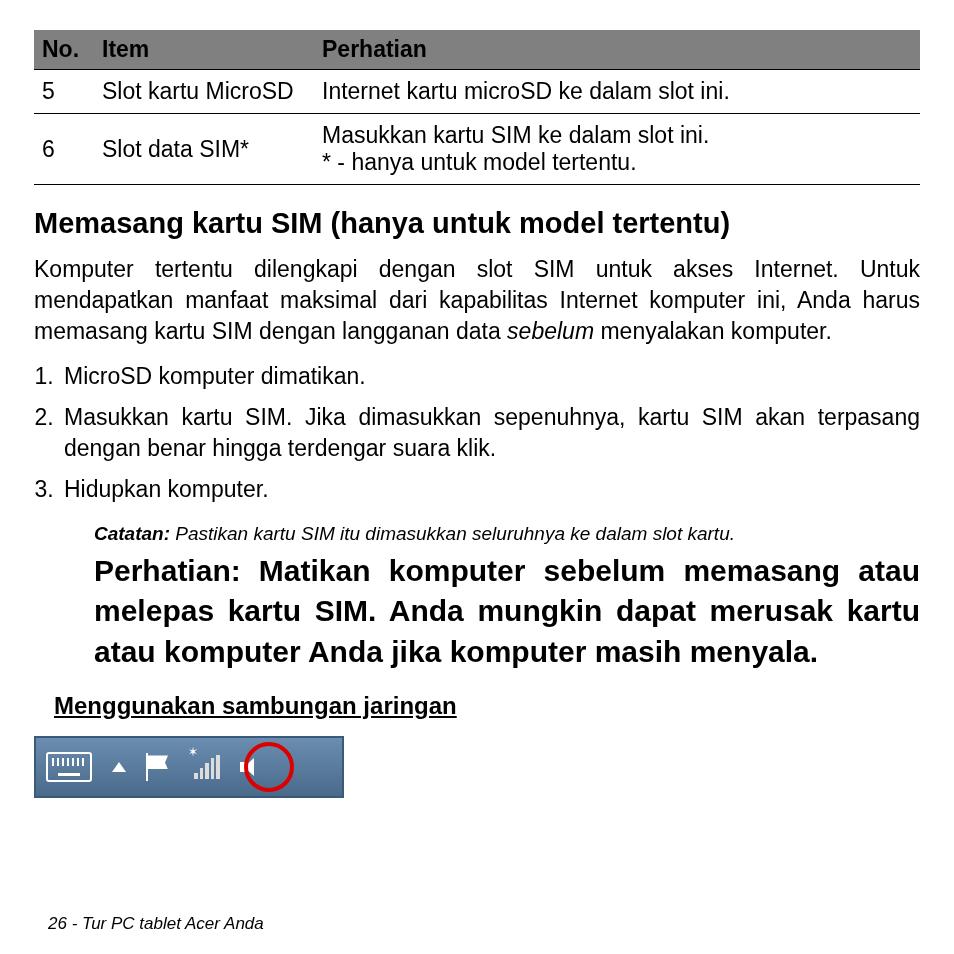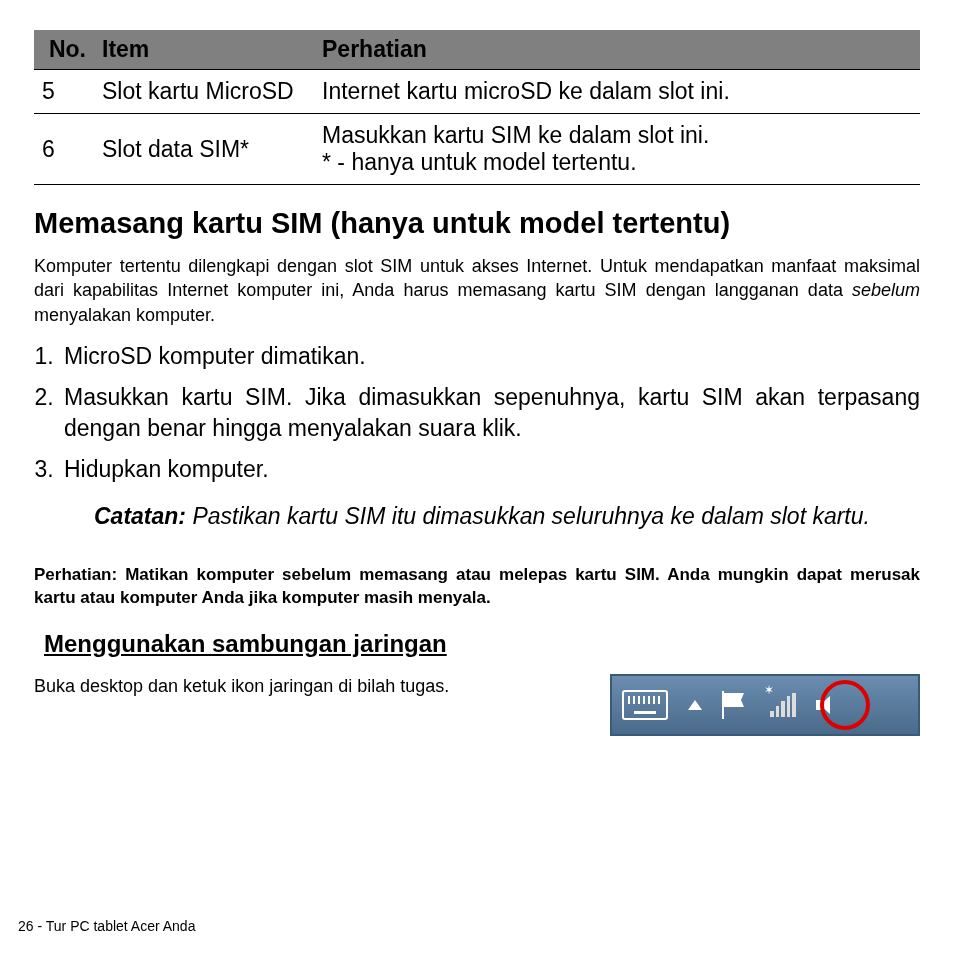--- a/index.html
+++ b/index.html
@@ -23,66 +23,67 @@
     font-weight: bold;
     text-align: left;
     padding: 6px 8px;
     border-bottom: 1px solid #000;
   }
   tbody td {
     padding: 8px 8px;
     border-bottom: 1px solid #000;
     vertical-align: middle;
   }
-  .col-no { width: 60px; text-align: right; }
+  .col-no { width: 60px; }
   .col-item { width: 220px; }
   h2.section {
     font-size: 29px;
     font-weight: bold;
     margin-top: 22px;
     margin-bottom: 14px;
   }
   p.body {
-    font-size: 18px;
+    font-size: 23px;
     text-align: justify;
     line-height: 1.35;
     margin-bottom: 14px;
   }
   ol {
     font-size: 23px;
     padding-left: 26px;
     margin-bottom: 16px;
   }
   ol li {
     text-align: justify;
     line-height: 1.35;
     margin-bottom: 10px;
     padding-left: 4px;
   }
   .note-block {
     margin-left: 60px;
-    font-size: 23px;
-    text-align: justify;
-    line-height: 1.35;
-    margin-bottom: 32px;
+    font-size: 19px;
+    text-align: justify;
+    line-height: 1.35;
+    margin-bottom: 4px;
   }
   .note-label { font-weight: bold; font-style: italic; }
   .note-text { font-style: italic; }
   .warn-block {
-    font-size: 17px;
+    margin-left: 60px;
+    font-size: 30px;
     font-weight: bold;
     text-align: justify;
     line-height: 1.35;
     margin-bottom: 20px;
   }
   h3.subsection {
     font-size: 24px;
     font-weight: bold;
     text-decoration: underline;
-    margin-left: 10px;
+    margin-left: 20px;
     margin-bottom: 16px;
   }
   .row-with-image {
     display: flex;
     gap: 20px;
     align-items: flex-start;
   }
   .row-with-image p.body {
     flex: 1;
     margin-bottom: 0;
@@ -176,22 +177,23 @@
     width:50px; height:50px;
     border:4px solid #d00;
     border-radius:50%;
     top: 6px;
     left: 210px;
     pointer-events:none;
   }
   .footer {
     position: absolute;
     bottom: 20px;
-    left: 18px;
-    font-size: 14px;
+    left: 48px;
+    font-size: 17px;
+    font-style: italic;
   }
   em.inline { font-style: italic; }
 </style>
 </head>
 <body>
 
 <table>
   <thead>
     <tr>
       <th class="col-no">No.</th>
@@ -215,34 +217,33 @@
 </table>
 
 <h2 class="section">Memasang kartu SIM (hanya untuk model tertentu)</h2>
 
 <p class="body">
   <span>Komputer tertentu dilengkapi dengan slot SIM untuk akses Internet. Untuk mendapatkan manfaat maksimal dari kapabilitas Internet komputer ini, Anda harus memasang kartu SIM dengan langganan data </span><em class="inline">sebelum</em><span> menyalakan komputer.</span>
 </p>
 
 <ol>
   <li>MicroSD komputer dimatikan.</li>
-  <li>Masukkan kartu SIM. Jika dimasukkan sepenuhnya, kartu SIM akan terpasang dengan benar hingga menyalakan suara klik.</li>
+  <li>Masukkan kartu SIM. Jika dimasukkan sepenuhnya, kartu SIM akan terpasang dengan benar hingga terdengar suara klik.</li>
   <li>Hidupkan komputer.</li>
 </ol>
 
 <p class="note-block">
   <span class="note-label">Catatan:</span><span class="note-text"> Pastikan kartu SIM itu dimasukkan seluruhnya ke dalam slot kartu.</span>
 </p>
 
 <p class="warn-block">Perhatian: Matikan komputer sebelum memasang atau melepas kartu SIM. Anda mungkin dapat merusak kartu atau komputer Anda jika komputer masih menyala.</p>
 
 <h3 class="subsection">Menggunakan sambungan jaringan</h3>
 
 <div class="row-with-image">
-  <p class="body">Buka desktop dan ketuk ikon jaringan di bilah tugas.</p>
   <div class="taskbar-wrap">
     <div class="taskbar">
       <div class="kb-icon"></div>
       <div class="tri-icon"></div>
       <div class="flag-icon"></div>
       <div class="signal-icon">
         <span></span>
           <span></span>
           <span></span>
           <span></span>

